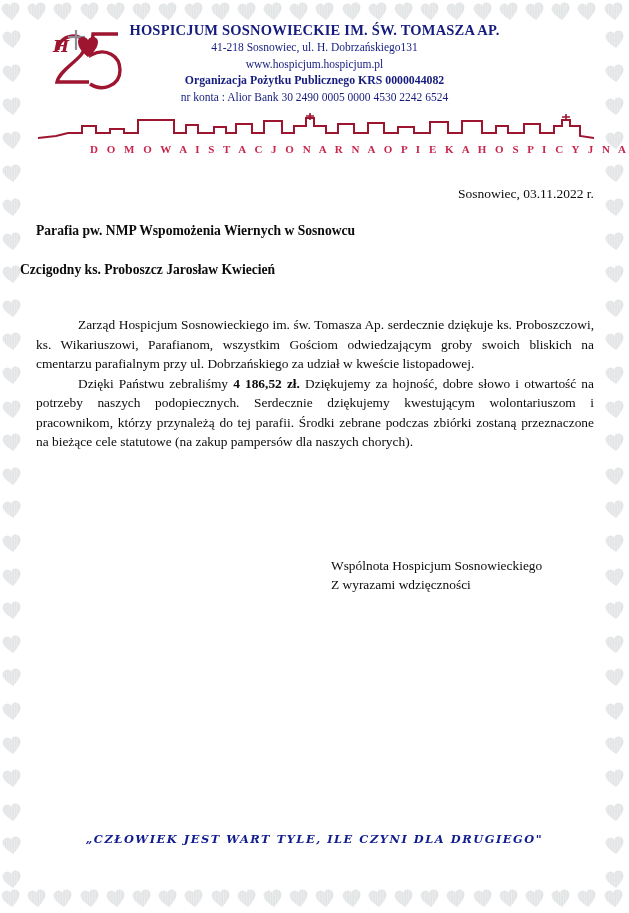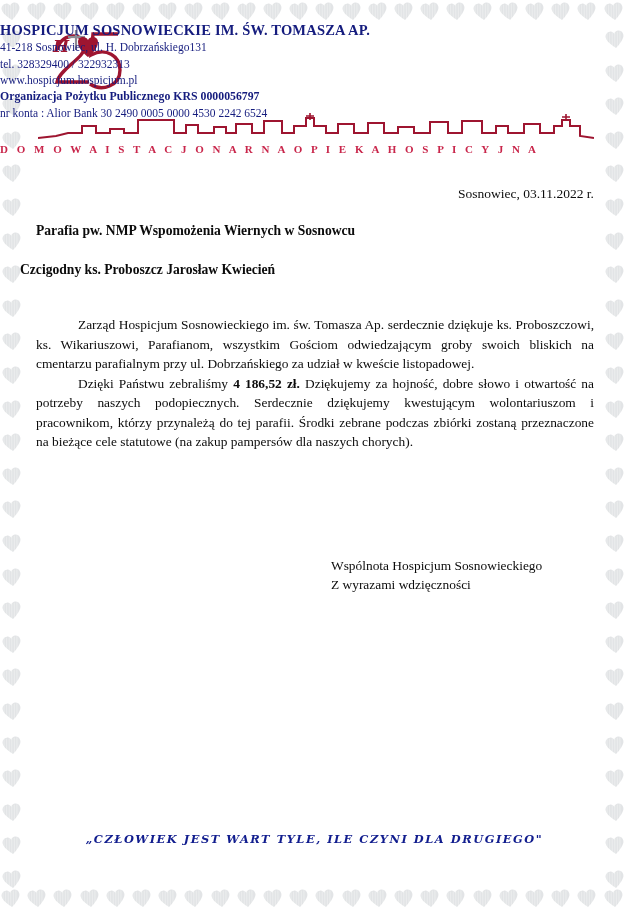--- a/index.html
+++ b/index.html
@@ -39,20 +39,21 @@
     height: 913px;
     z-index: 2;
   }
 
   
   .letterhead {
     position: absolute;
     left: 0;
     top: 22px;
     width: 629px;
+    text-align: center;
     color: #151c7e;
   }
   .org-title {
     font-size: 14.5px;
     font-weight: bold;
     letter-spacing: 0.2px;
     color: #151c7e;
     line-height: 1.2;
     white-space: nowrap;
   }
@@ -79,21 +80,21 @@
     width: 556px;
     height: 28px;
   }
   .skyline svg { display:block; width:100%; height:100%; }
 
   .tagline {
     position: absolute;
     left: 0;
     top: 143px;
     width: 629px;
-    text-align: left;
+    text-align: right;
     color: #c9264b;
     font-size: 11px;
     font-weight: bold;
     letter-spacing: 3.0px;
     white-space: nowrap;
   }
 
   
   .date-line {
     position: absolute;
@@ -1288,23 +1289,22 @@
 
         <g fill="#9e1530" font-family="DejaVu Serif, serif" font-size="17" font-style="italic" font-weight="bold">
           <text x="9" y="32">H</text>
         </g>
       </svg>
     </div>
 
     <div class="letterhead">
       <div class="org-title">HOSPICJUM  SOSNOWIECKIE  IM. ŚW. TOMASZA AP.</div>
       <div class="addr-line">41-218 Sosnowiec, ul. H. Dobrzańskiego131</div>
-      <div class="addr-line">tel. 328329400 / 322932313</div>
       <div class="addr-line">www.hospicjum.hospicjum.pl</div>
-      <div class="addr-line bold">Organizacja Pożytku Publicznego KRS 0000056797</div>
+      <div class="addr-line bold">Organizacja Pożytku Publicznego KRS 0000044082</div>
       <div class="addr-line">nr konta : Alior Bank 30 2490 0005 0000 4530 2242 6524</div>
     </div>
 
     <div class="skyline">
       <svg viewBox="0 0 556 28" preserveAspectRatio="none" xmlns="http://www.w3.org/2000/svg">
         <path fill="none" stroke="#9e1530" stroke-width="2" d="M0,26 L18,24 L30,21 L44,21 L44,14 L58,14 L58,21 L72,21 L72,17 L86,17 L86,21
              L100,21 L100,8 L136,8 L136,21 L148,21 L148,13 L160,13 L160,21 L176,21 L176,15
              L188,15 L188,21 L198,21 L198,12 L214,12 L214,21 L226,21 L226,9 L244,9 L244,21
              L256,21 L256,14 L268,14 L268,6 L276,6 L276,14 L288,14 L288,21 L300,21 L300,12
              L316,12 L316,21 L330,21 L330,11 L346,11 L346,21 L360,21 L360,15 L376,15 L376,21

